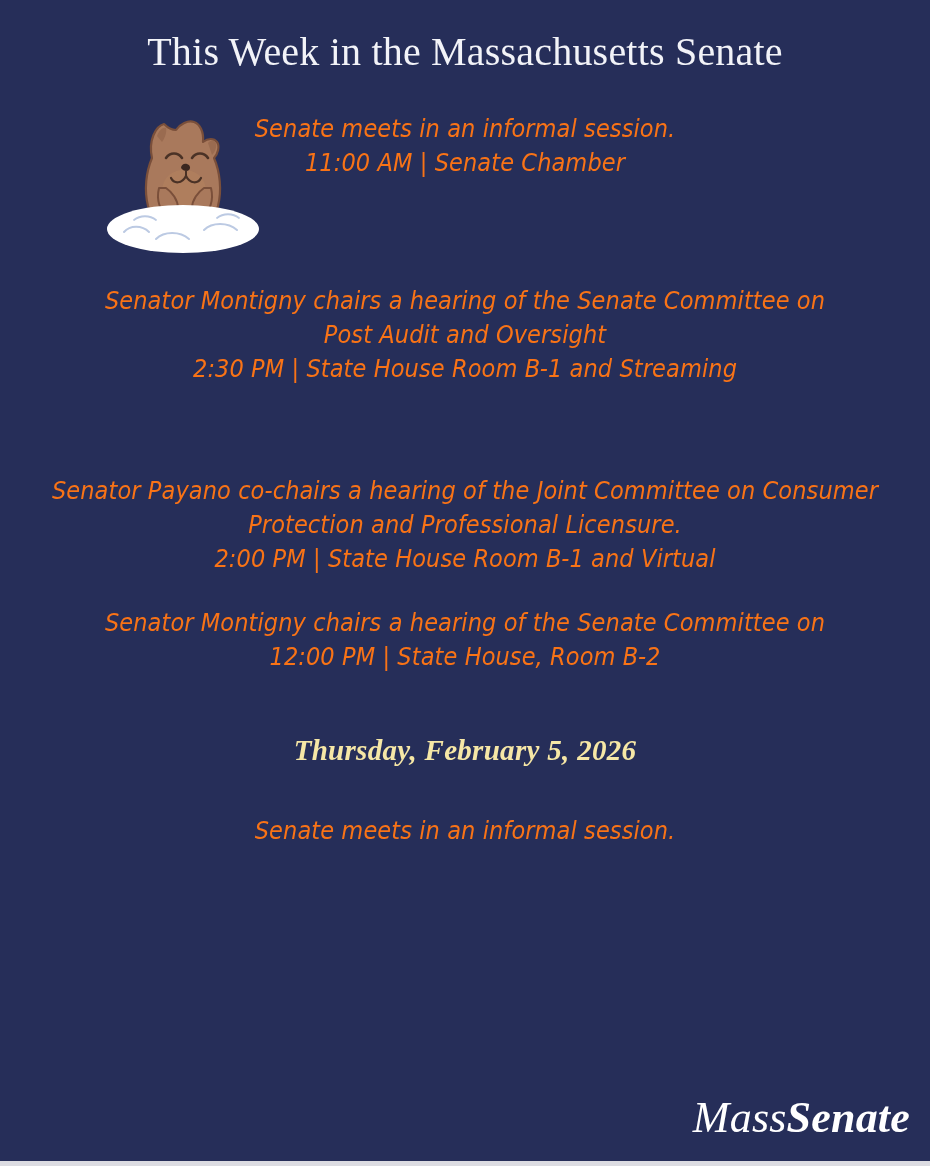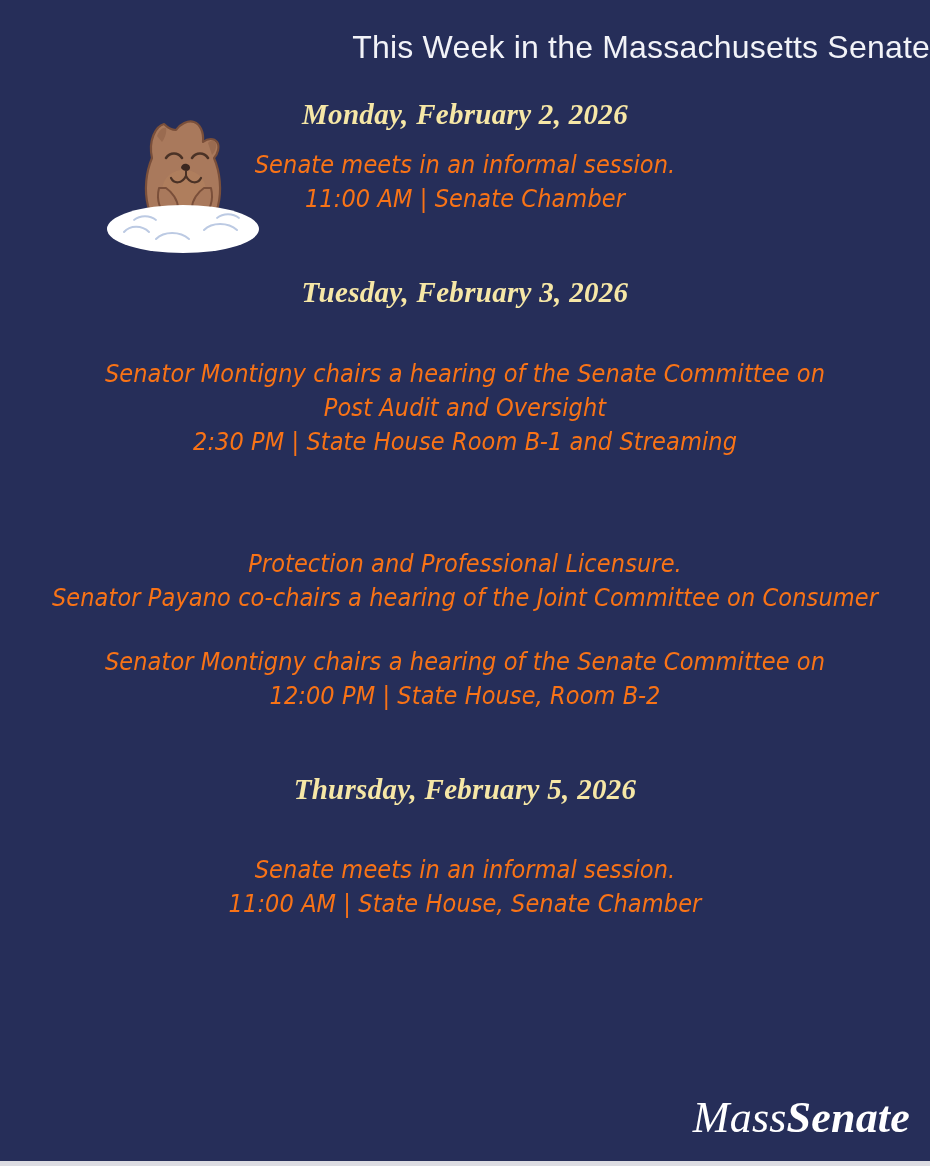--- a/index.html
+++ b/index.html
@@ -27,24 +27,24 @@
     height: 5px;
     background: #dcdce2;
   }
 
   
   .poster-title {
     position: absolute;
     top: 30px;
     left: 0;
     right: 0;
-    text-align: right;
+    text-align: center;
     color: #f2f3f8;
-    font-family: Liberation Sans, sans-serif;
-    font-size: 32px;
+    font-family: Liberation Serif, serif;
+    font-size: 40px;
     font-weight: 400;
     letter-spacing: 0.2px;
     line-height: 1.1;
   }
 
   
   .content {
     position: absolute;
     top: 96px;
     left: 0;
@@ -163,63 +163,61 @@
       <path d="M52 127 C60 119 76 119 85 127" fill="none" stroke="#BCCAE3" stroke-width="2" stroke-linecap="round"></path>
       <path d="M100 118 C108 110 124 110 133 118" fill="none" stroke="#BCCAE3" stroke-width="2" stroke-linecap="round"></path>
       <path d="M113 106 C119 101 129 101 135 106" fill="none" stroke="#BCCAE3" stroke-width="1.8" stroke-linecap="round"></path>
       <path d="M30 108 C36 103 46 103 52 108" fill="none" stroke="#BCCAE3" stroke-width="1.8" stroke-linecap="round"></path>
     </svg>
   </div>
 
   <div class="content">
 
     <div class="day-block">
-      <div class="day-heading">Monday, February 2, 2026</div>
       <div class="gap-sm"></div>
       <div class="event narrow">
         <span class="line">Senate meets in an informal session.</span>
         <span class="line">11:00 AM | Senate Chamber</span>
       </div>
     </div>
 
     <div class="gap-xl"></div>
 
     <div class="day-block">
-      <div class="day-heading">Tuesday, February 3, 2026</div>
       <div class="gap-lg"></div>
       <div class="event wide">
         <span class="line">Senator Montigny chairs a hearing of the Senate Committee on</span>
         <span class="line">Post Audit and Oversight</span>
         <span class="line">2:30 PM | State House Room B-1 and Streaming</span>
       </div>
     </div>
 
     <div class="gap-xl"></div>
 
     <div class="day-block">
       <div class="gap-md"></div>
       <div class="event wide">
+        <span class="line">Senator Payano co-chairs a hearing of the Joint Committee on Consumer</span>
         <span class="line">Protection and Professional Licensure.</span>
-        <span class="line">Senator Payano co-chairs a hearing of the Joint Committee on Consumer</span>
+        <span class="line">2:00 PM |  State House Room B-1 and Virtual</span>
       </div>
       <div class="gap-md"></div>
       <div class="event wide">
         <span class="line">Senator Montigny chairs a hearing of the Senate Committee on</span>
         <span class="line">12:00 PM | State House, Room B-2</span>
       </div>
     </div>
 
     <div class="gap-xl"></div>
 
     <div class="day-block">
       <div class="day-heading">Thursday, February 5, 2026</div>
       <div class="gap-lg"></div>
       <div class="event narrow">
         <span class="line">Senate meets in an  informal session.</span>
-        <span class="line">11:00 AM |  State House, Senate Chamber</span>
       </div>
     </div>
 
   </div>
 
   <div id="logo"><span class="mass">Mass</span><span class="senate">Senate</span></div>
 
   <div id="bottom-edge"></div>
 </div>
 

